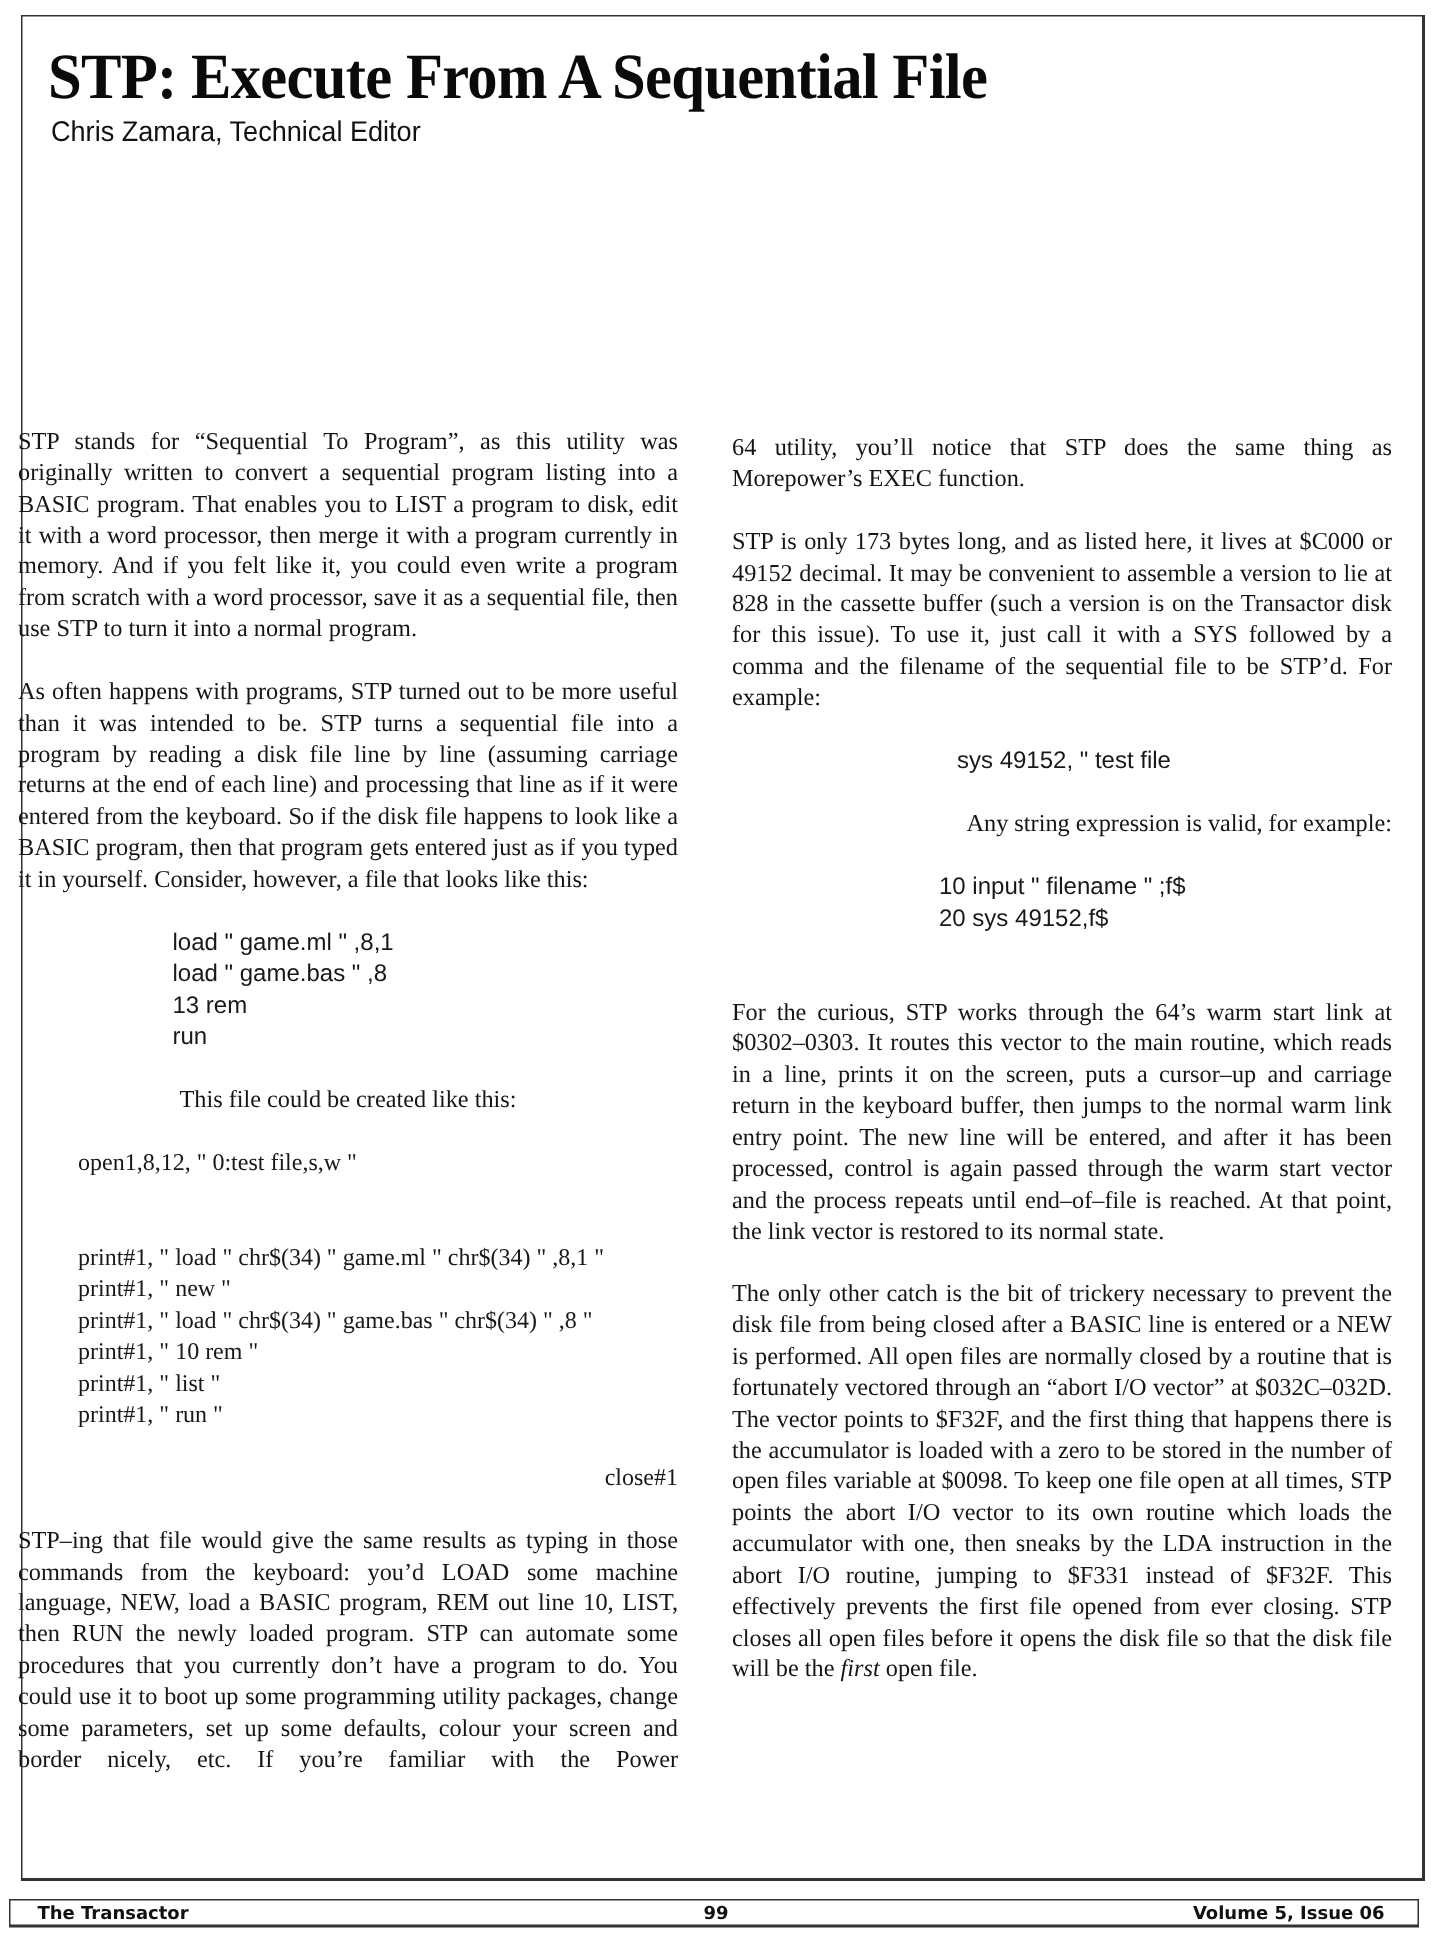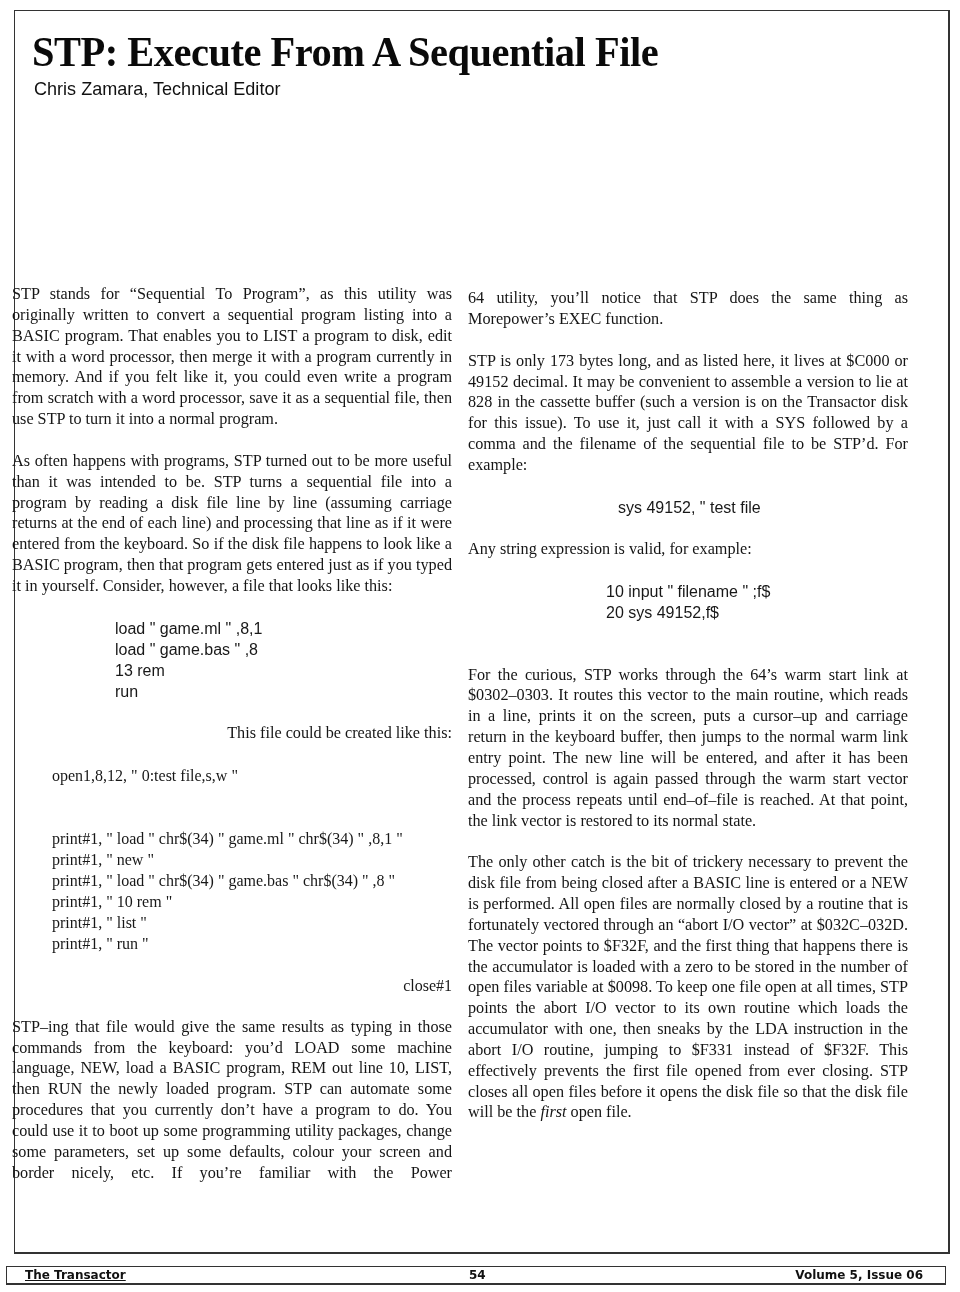--- a/index.html
+++ b/index.html
@@ -18,38 +18,38 @@
   .byline {
     position:absolute; left:34px; top:78px; margin:0;
     font-family:"Liberation Sans", sans-serif; font-size:19px; color:#111;
     transform:scaleX(0.95); transform-origin:left top;
   }
   .col {
     position:absolute; top:284px;
     font-family:"Liberation Serif", serif; font-size:16.2px; line-height:20.85px; color:#151515;
   }
   .col-left { left:12px; width:440px; }
-  .col-right { left:468px; width:440px; }
+  .col-right { left:488px; width:440px; }
   .col p { margin:0; text-align:justify; }
   .gap { height:21px; }
   .code-sans {
     font-family:"Liberation Sans", sans-serif; font-size:16px; line-height:21px; color:#181818;
     white-space:pre;
   }
   .code-serif {
     font-family:"Liberation Serif", serif; font-size:16px; line-height:21px; color:#181818;
     white-space:pre;
   }
   .footer {
     position:absolute; left:6px; top:1266px; width:940px; height:19px;
     border:1.5px solid #333; border-bottom-width:2px; box-sizing:border-box;
     font-family:"DejaVu Sans", sans-serif; font-weight:bold; font-size:12px; color:#111;
   }
   .footer span { position:absolute; top:1px; }
-  .footer .f-left { left:18px;text-decoration:underline; }
+  .footer .f-left { left:18px; }
   .footer .f-center { left:462px; }
   .footer .f-right { right:22px;text-align:right; }
 </style>
 </head>
 <body>
 
 <div class="frame"></div>
 
 <h1 class="title">STP: Execute From A Sequential File</h1>
 <p class="byline">Chris Zamara, Technical Editor</p>
@@ -59,21 +59,21 @@
   <div class="gap"></div>
   <p>As often happens with programs, STP turned out to be more useful than it was intended to be. STP turns a sequential file into a program by reading a disk file line by line (assuming carriage returns at the end of each line) and processing that line as if it were entered from the keyboard. So if the disk file happens to look like a BASIC program, then that program gets entered just as if you typed it in yourself. Consider, however, a file that looks like this:</p>
   <div class="gap"></div>
   <div style="padding-left:103px;">
     <div class="code-sans">load " game.ml " ,8,1</div>
     <div class="code-sans">load " game.bas " ,8</div>
     <div class="code-sans">13 rem</div>
     <div class="code-sans">run</div>
   </div>
   <div class="gap"></div>
-  <p style="text-align:right;">This file could be created like this:</p>
+  <p style="text-align:center;">This file could be created like this:</p>
   <div class="gap"></div>
   <div class="code-serif" style="padding-left:40px;">open1,8,12, " 0:test file,s,w "</div>
   <div class="gap"></div>
   <div class="gap"></div>
   <div style="padding-left:40px;">
     <div class="code-serif">print#1, " load " chr$(34) " game.ml " chr$(34) " ,8,1 "</div>
     <div class="code-serif">print#1, " new "</div>
     <div class="code-serif">print#1, " load " chr$(34) " game.bas " chr$(34) " ,8 "</div>
     <div class="code-serif">print#1, " 10 rem "</div>
     <div class="code-serif">print#1, " list "</div>
@@ -85,30 +85,30 @@
   <p style="text-align-last:justify;">STP–ing that file would give the same results as typing in those commands from the keyboard: you’d LOAD some machine language, NEW, load a BASIC program, REM out line 10, LIST, then RUN the newly loaded program. STP can automate some procedures that you currently don’t have a program to do. You could use it to boot up some programming utility packages, change some parameters, set up some defaults, colour your screen and border nicely, etc. If you’re familiar with the Power</p>
 </div>
 
 <div class="col col-right" style="top:288px;">
   <p>64 utility, you’ll notice that STP does the same thing as Morepower’s EXEC function.</p>
   <div class="gap"></div>
   <p>STP is only 173 bytes long, and as listed here, it lives at $C000 or 49152 decimal. It may be convenient to assemble a version to lie at 828 in the cassette buffer (such a version is on the Transactor disk for this issue). To use it, just call it with a SYS followed by a comma and the filename of the sequential file to be STP’d. For example:</p>
   <div class="gap"></div>
   <div class="code-sans" style="padding-left:150px;">sys 49152, " test file</div>
   <div class="gap"></div>
-  <p style="text-align:left;">Any string expression is valid, for example:</p>
+  <p style="text-align:right;">Any string expression is valid, for example:</p>
   <div class="gap"></div>
   <div style="padding-left:138px;">
     <div class="code-sans">10 input " filename " ;f$</div>
     <div class="code-sans">20 sys 49152,f$</div>
   </div>
   <div class="gap"></div>
   <div class="gap"></div>
   <p>For the curious, STP works through the 64’s warm start link at $0302–0303. It routes this vector to the main routine, which reads in a line, prints it on the screen, puts a cursor–up and carriage return in the keyboard buffer, then jumps to the normal warm link entry point. The new line will be entered, and after it has been processed, control is again passed through the warm start vector and the process repeats until end–of–file is reached. At that point, the link vector is restored to its normal state.</p>
   <div class="gap"></div>
   <p><span>The only other catch is the bit of trickery necessary to prevent the disk file from being closed after a BASIC line is entered or a NEW is performed. All open files are normally closed by a routine that is fortunately vectored through an “abort I/O vector” at $032C–032D. The vector points to $F32F, and the first thing that happens there is the accumulator is loaded with a zero to be stored in the number of open files variable at $0098. To keep one file open at all times, STP points the abort I/O vector to its own routine which loads the accumulator with one, then sneaks by the LDA instruction in the abort I/O routine, jumping to $F331 instead of $F32F. This effectively prevents the first file opened from ever closing. STP closes all open files before it opens the disk file so that the disk file will be the</span> <i>first</i><span> open file.</span></p>
 </div>
 
 <div class="footer">
   <span class="f-left">The Transactor</span>
-  <span class="f-center">54</span>
+  <span class="f-center">99</span>
   <span class="f-right">Volume 5, Issue 06</span>
 </div>
 
 </body></html>

